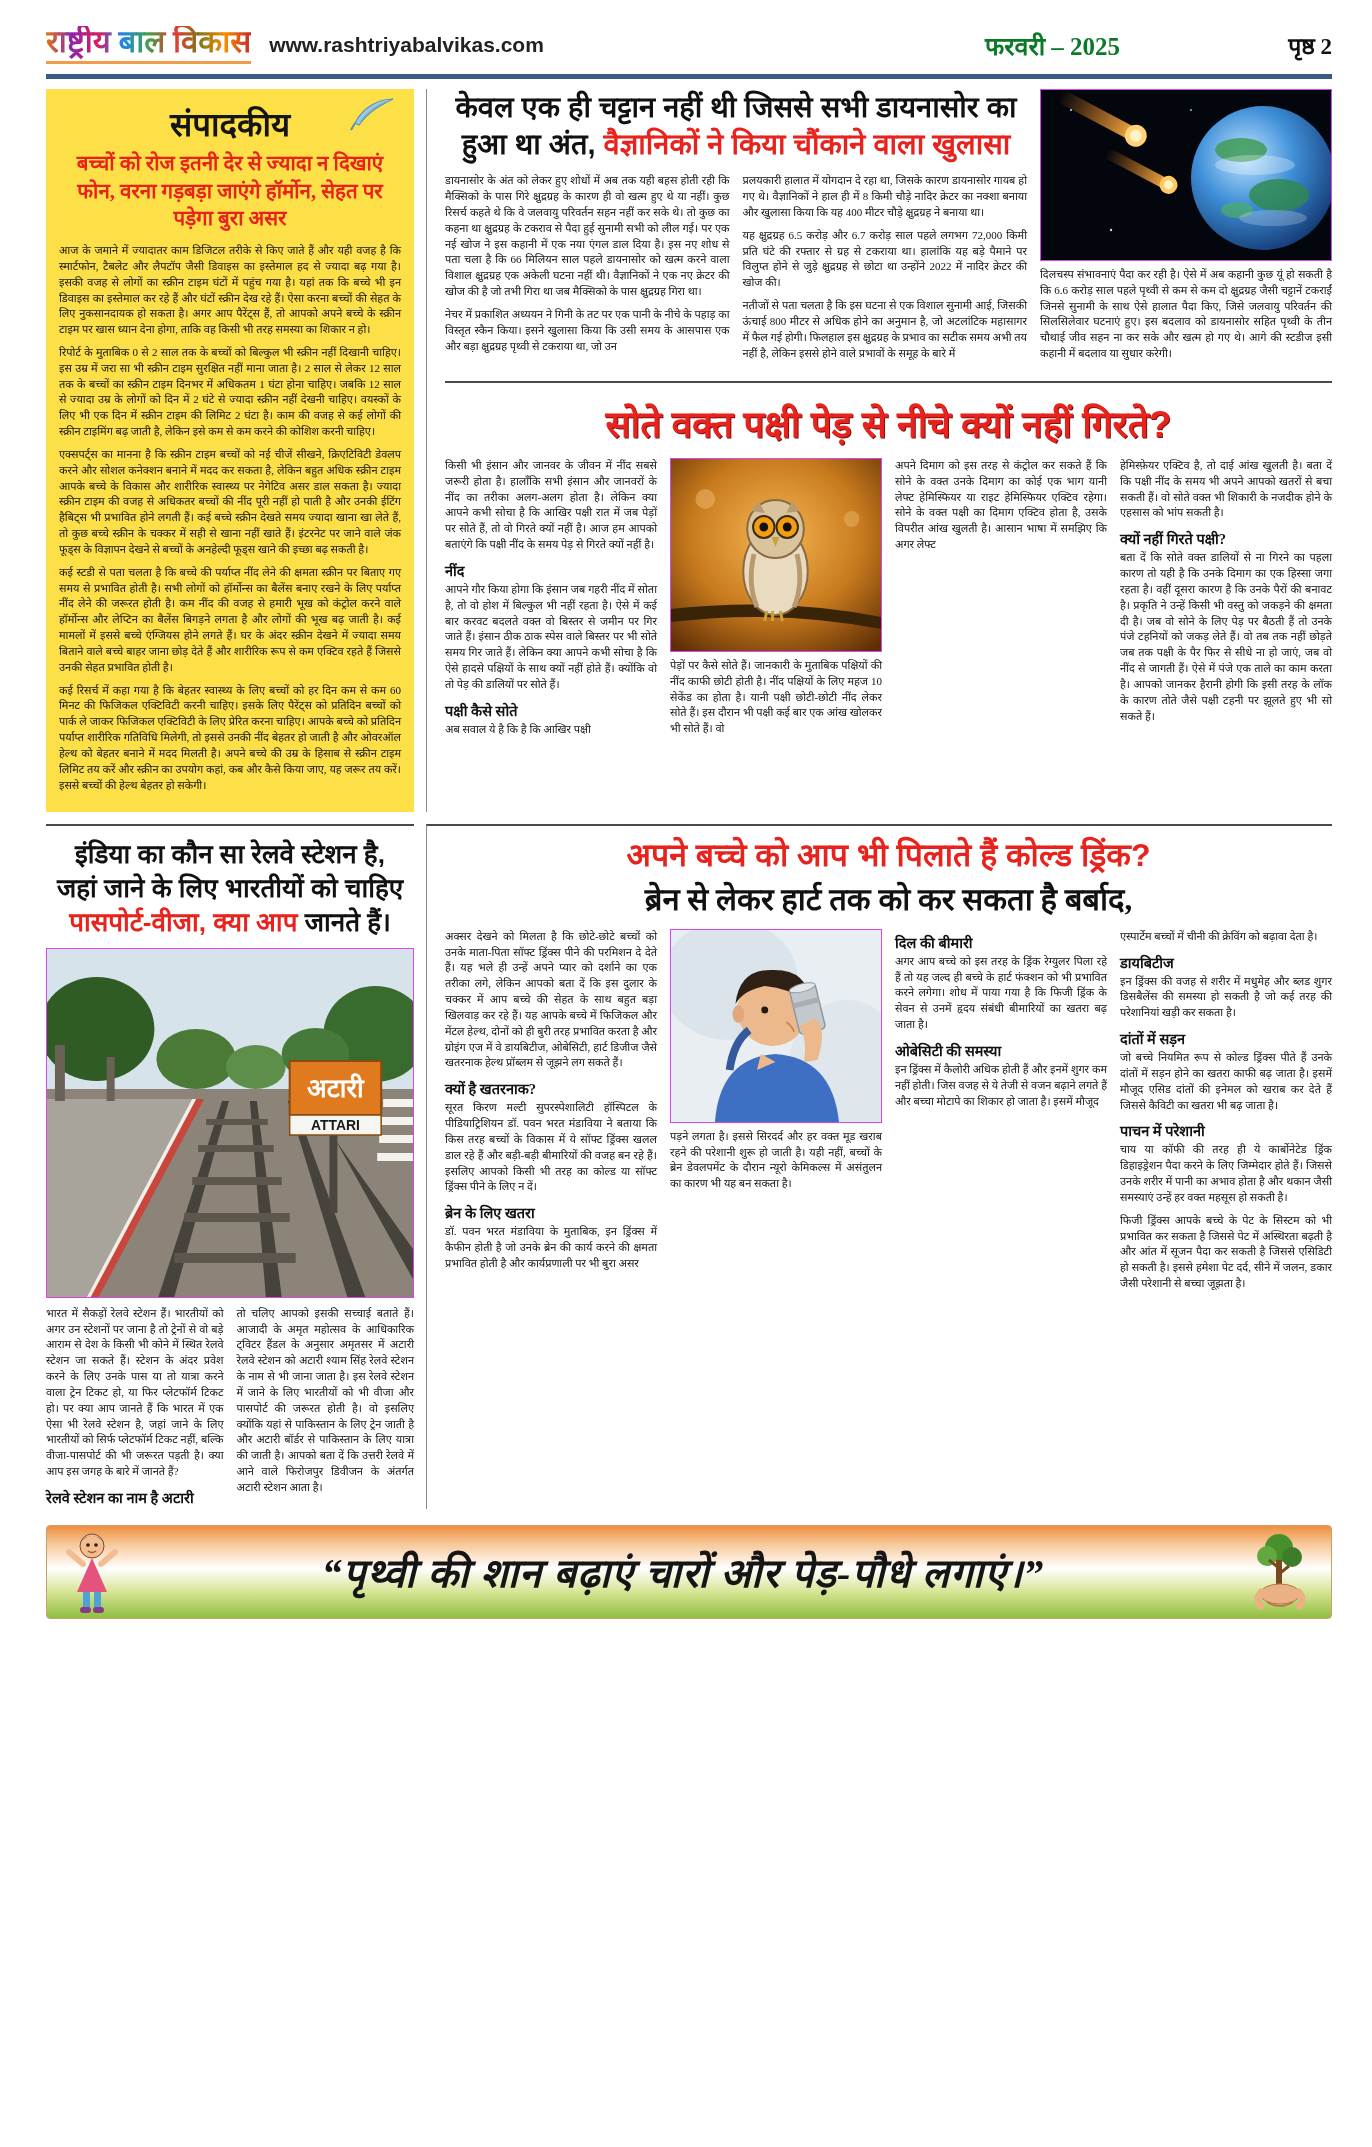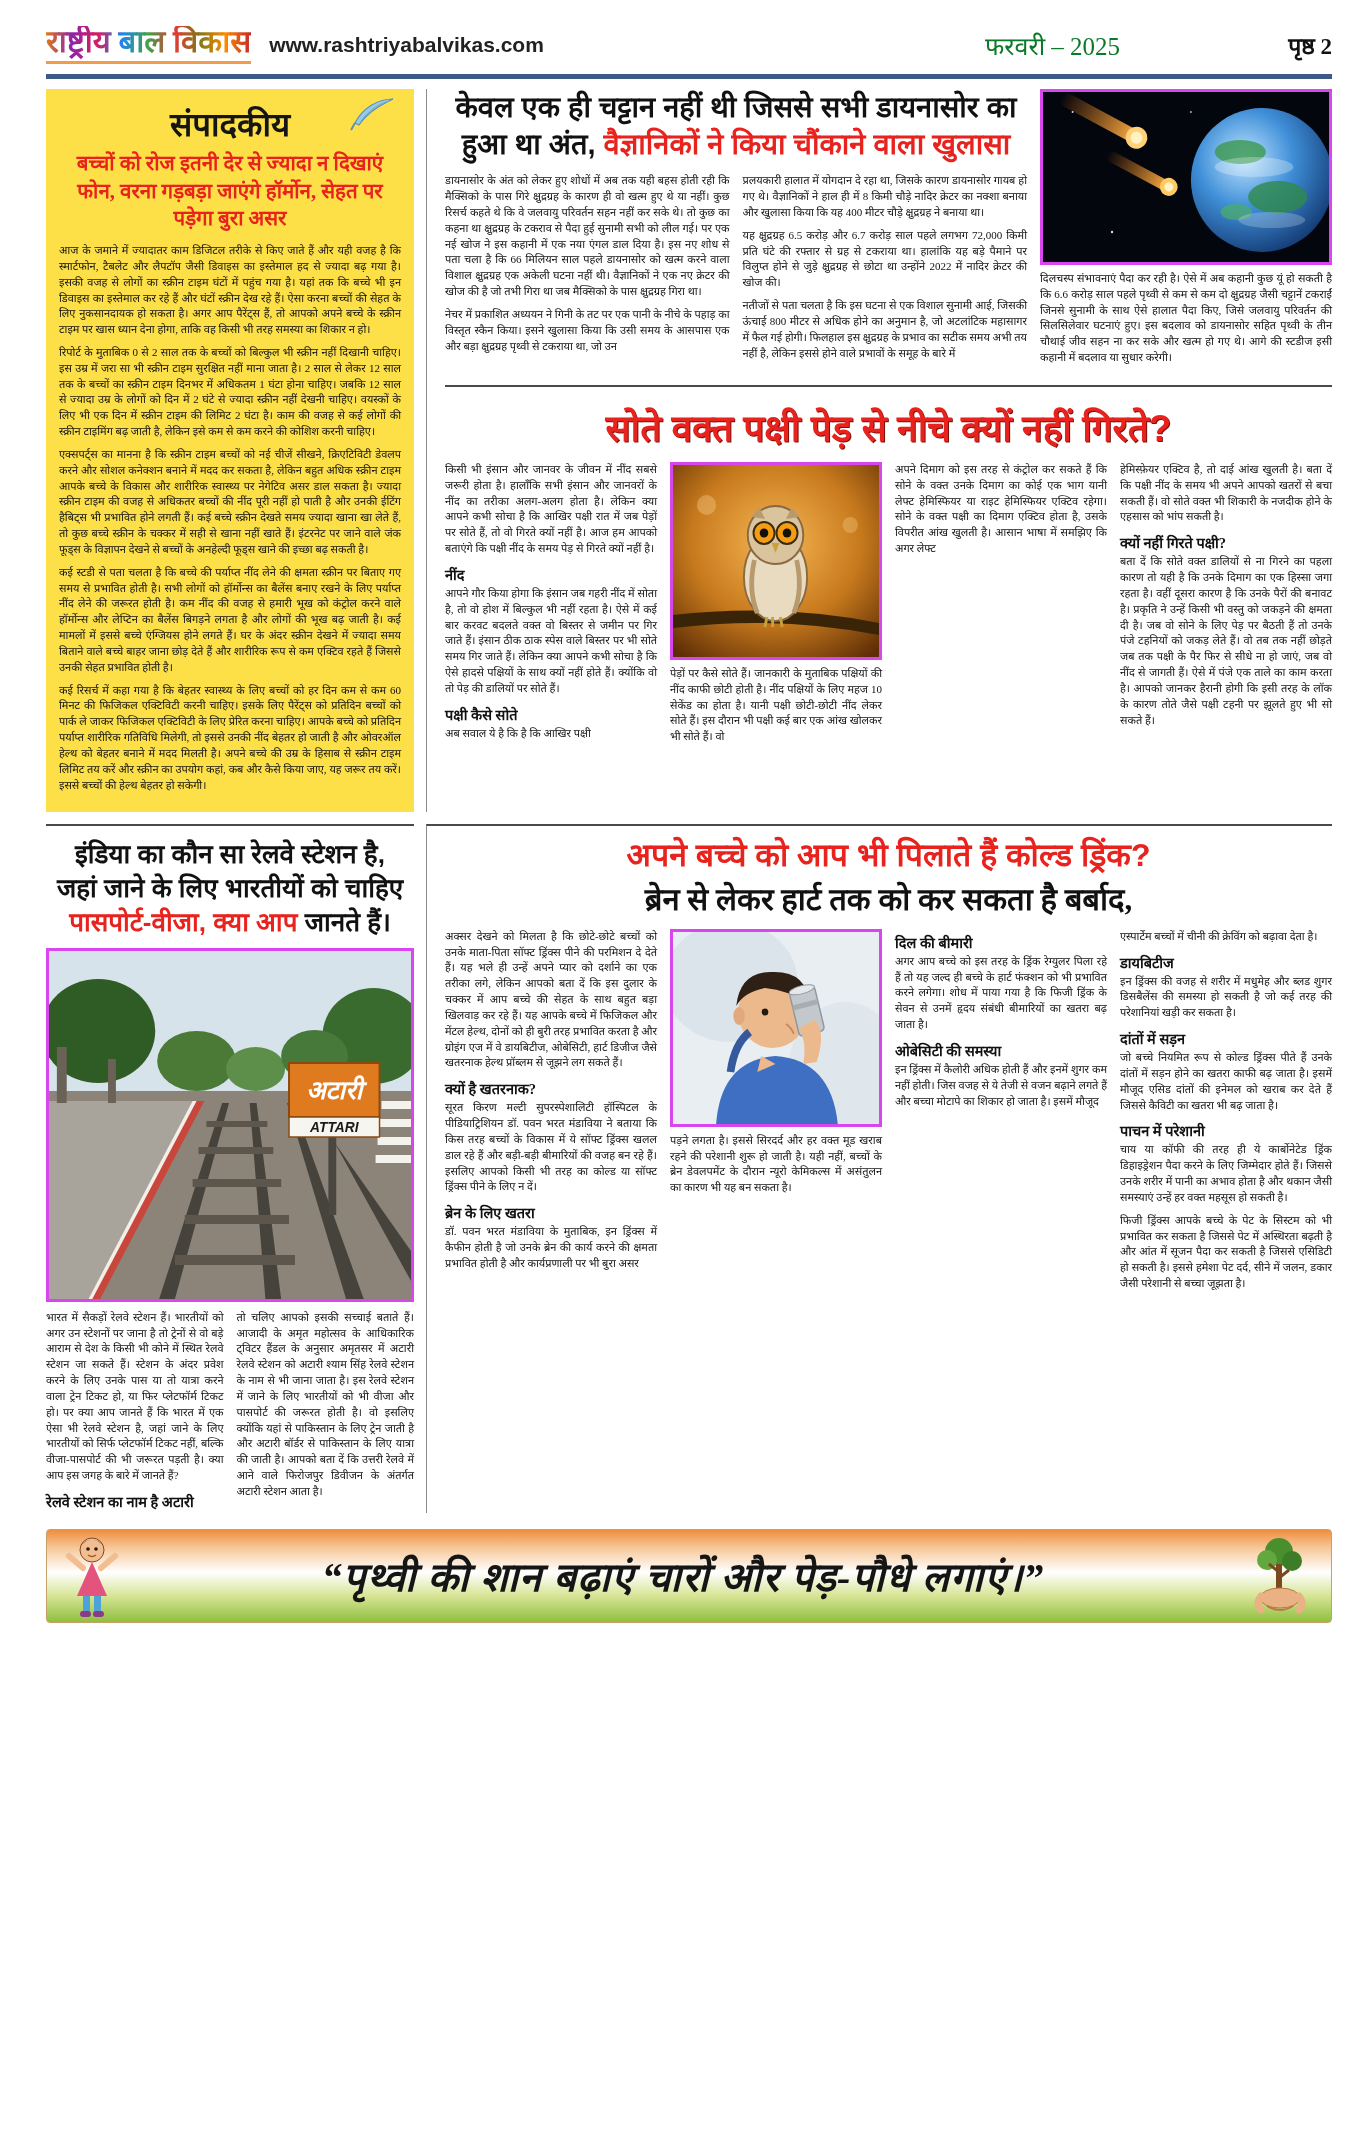--- a/index.html
+++ b/index.html
@@ -7,41 +7,41 @@
   .page{padding:26px 40px 24px 46px;box-sizing:border-box;}
 
   
   .masthead{display:flex;align-items:center;gap:18px;padding-bottom:10px;border-bottom:5px solid #3b5a86;}
   .logo{font-size:31px;font-weight:bold;line-height:1;padding-bottom:4px;border-bottom:3px solid #f29b4b;color:#c62828;white-space:nowrap;}
   @supports ((-webkit-background-clip:text) or (background-clip:text)){
     .logo{background:linear-gradient(90deg,#e07818,#8e24aa,#d81b60,#1e88e5,#43a047,#e53935,#827717,#fb8c00,#c62828);
       -webkit-background-clip:text;background-clip:text;color:transparent;}
   }
   .website{flex:1;font-family:"Liberation Sans","DejaVu Sans",sans-serif;font-weight:bold;font-size:21px;color:#222;}
-  .issue-date{font-weight:normal;font-size:25px;color:#0a7a28;margin-right:150px;white-space:nowrap;}
+  .issue-date{font-weight:bold;font-size:25px;color:#0a7a28;margin-right:150px;white-space:nowrap;}
   .page-num{font-weight:bold;font-size:23px;color:#111;white-space:nowrap;}
 
   
   .main-grid{display:grid;grid-template-columns:368px 1fr;column-gap:12px;margin-top:10px;}
   .right-col{border-left:1px solid #8a8a8a;padding-left:18px;}
 
   
   .editorial{background:#fde047;padding:10px 13px 12px;box-sizing:border-box;}
   .ed-title-row{position:relative;text-align:center;margin:2px 0 4px;}
   .ed-title{font-size:33px;font-weight:bold;color:#151515;}
   .feather{position:absolute;right:6px;top:-4px;}
   .ed-headline{color:#e8231e;font-weight:bold;text-align:center;font-size:20.5px;line-height:1.35;margin:4px 0 10px;}
   .para{text-align:justify;font-size:11px;line-height:1.44;margin:0 0 7px;}
   .subhead{font-weight:bold;font-size:14.5px;margin:3px 0 2px;}
 
   
   .col{flex:1;min-width:0;}
   .cols{display:flex;gap:13px;}
   .rule-top{border-top:2px solid #4a4a4a;margin-top:12px;padding-top:8px;}
-  .img-frame{width:100%;display:block;border:3px solid #d946ef;box-sizing:border-box;background:#000;font-style:italic;}
+  .img-frame{width:100%;display:block;border:1px solid #d946ef;box-sizing:border-box;background:#000;}
 
   
   .dino-wrap{display:flex;gap:13px;}
   .dino-left{flex:1;min-width:0;}
   .dino-right{width:292px;flex:none;}
   .dino-headline{font-size:29px;font-weight:bold;text-align:center;line-height:1.28;margin:0 0 10px;font-family:"Liberation Sans","DejaVu Sans",sans-serif;}
   .red{color:#e8231e;}
 
   
   .bird-headline{color:#e8231e;font-size:37px;font-weight:bold;text-align:center;margin:6px 0 10px;

